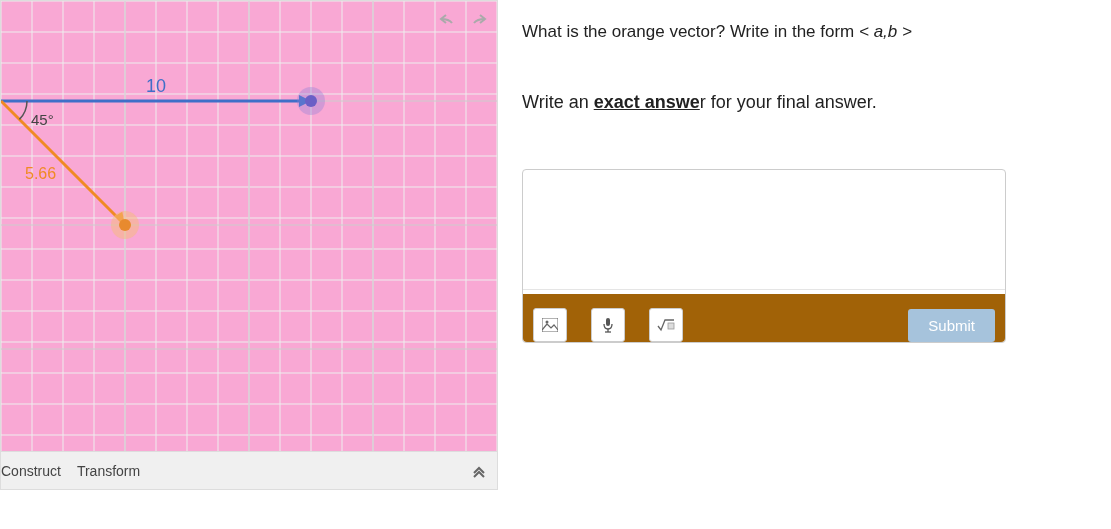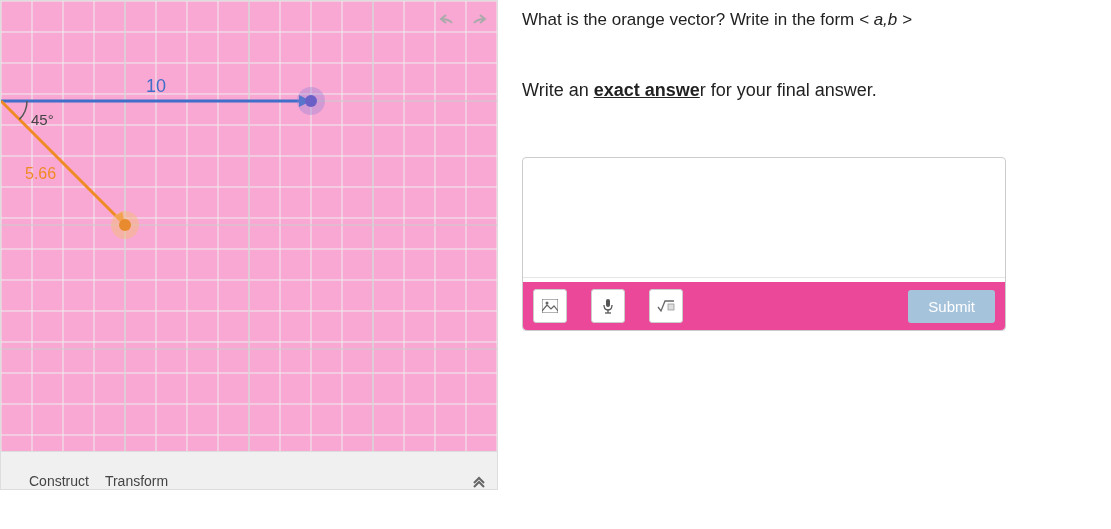--- a/index.html
+++ b/index.html
@@ -27,22 +27,22 @@
     width: 100%;
     height: 450px;
     position: relative;
     background: #f9a8d4;
   }
   .toolbar-bottom {
     height: 38px;
     background: #f0f0f0;
     border-top: 1px solid #ddd;
     display: flex;
-    align-items: flex-end;
-    padding: 0 28px;
+    align-items: center;
+    padding: 0 0;
     gap: 16px;
     font-size: 14px;
     color: #444;
     position: relative;
   }
   .toolbar-bottom .expand {
     position: absolute;
     right: 10px;
     color: #555;
     font-size: 16px;
@@ -60,21 +60,21 @@
     width: 22px;
     height: 22px;
     display: flex;
     align-items: center;
     justify-content: center;
     color: #999;
     cursor: pointer;
   }
   .right-panel {
     width: 560px;
-    padding-top: 10px;
+    padding-top: 22px;
     padding-right: 20px;
   }
   .question-line1 {
     font-size: 17px;
     margin-bottom: 4px;
   }
   .question-line1 .math-i { font-style: italic; }
   .question-line2 {
     margin-top: 50px;
     font-size: 18px;
@@ -96,23 +96,23 @@
     border-bottom: 1px solid #e5e5e5;
     padding: 10px;
     font-size: 15px;
     outline: none;
     resize: none;
     font-family: inherit;
     background: transparent;
   }
   .answer-toolbar {
     height: 48px;
-    background: #ec4899;
-    display: flex;
-    align-items: center;
+    background: #a16207;
+    display: flex;
+    align-items: flex-end;
     padding: 0 10px;
     gap: 24px;
     border-bottom-left-radius: 4px;
     border-bottom-right-radius: 4px;
   }
   .tool-btn {
     width: 34px;
     height: 34px;
     background: #fff;
     border: 1px solid #ccc;

